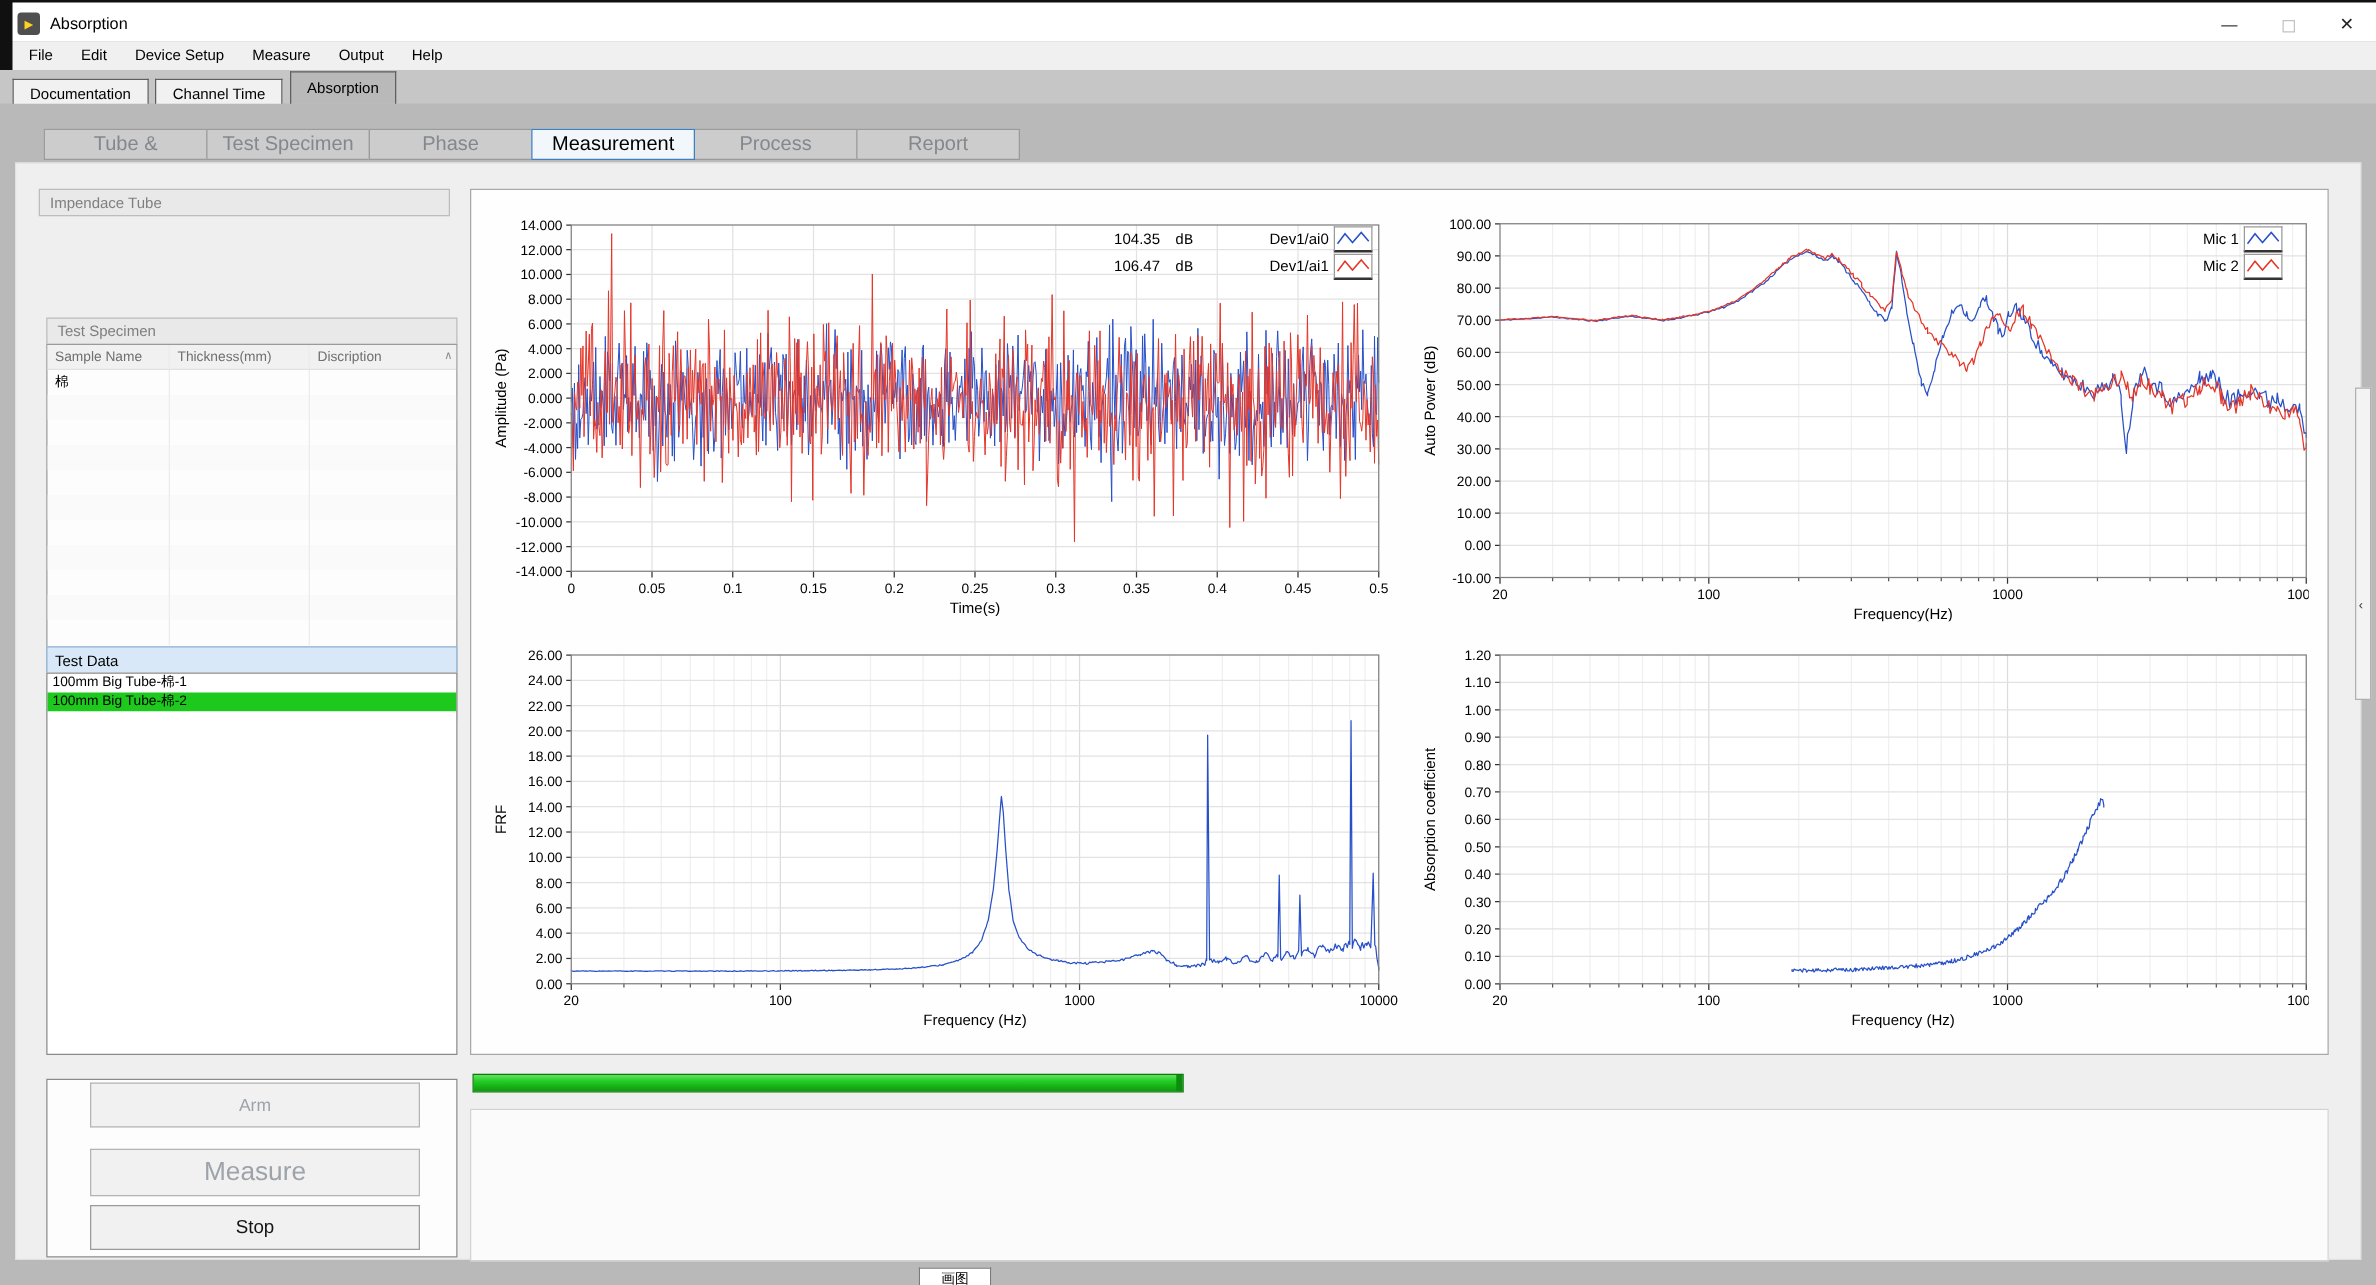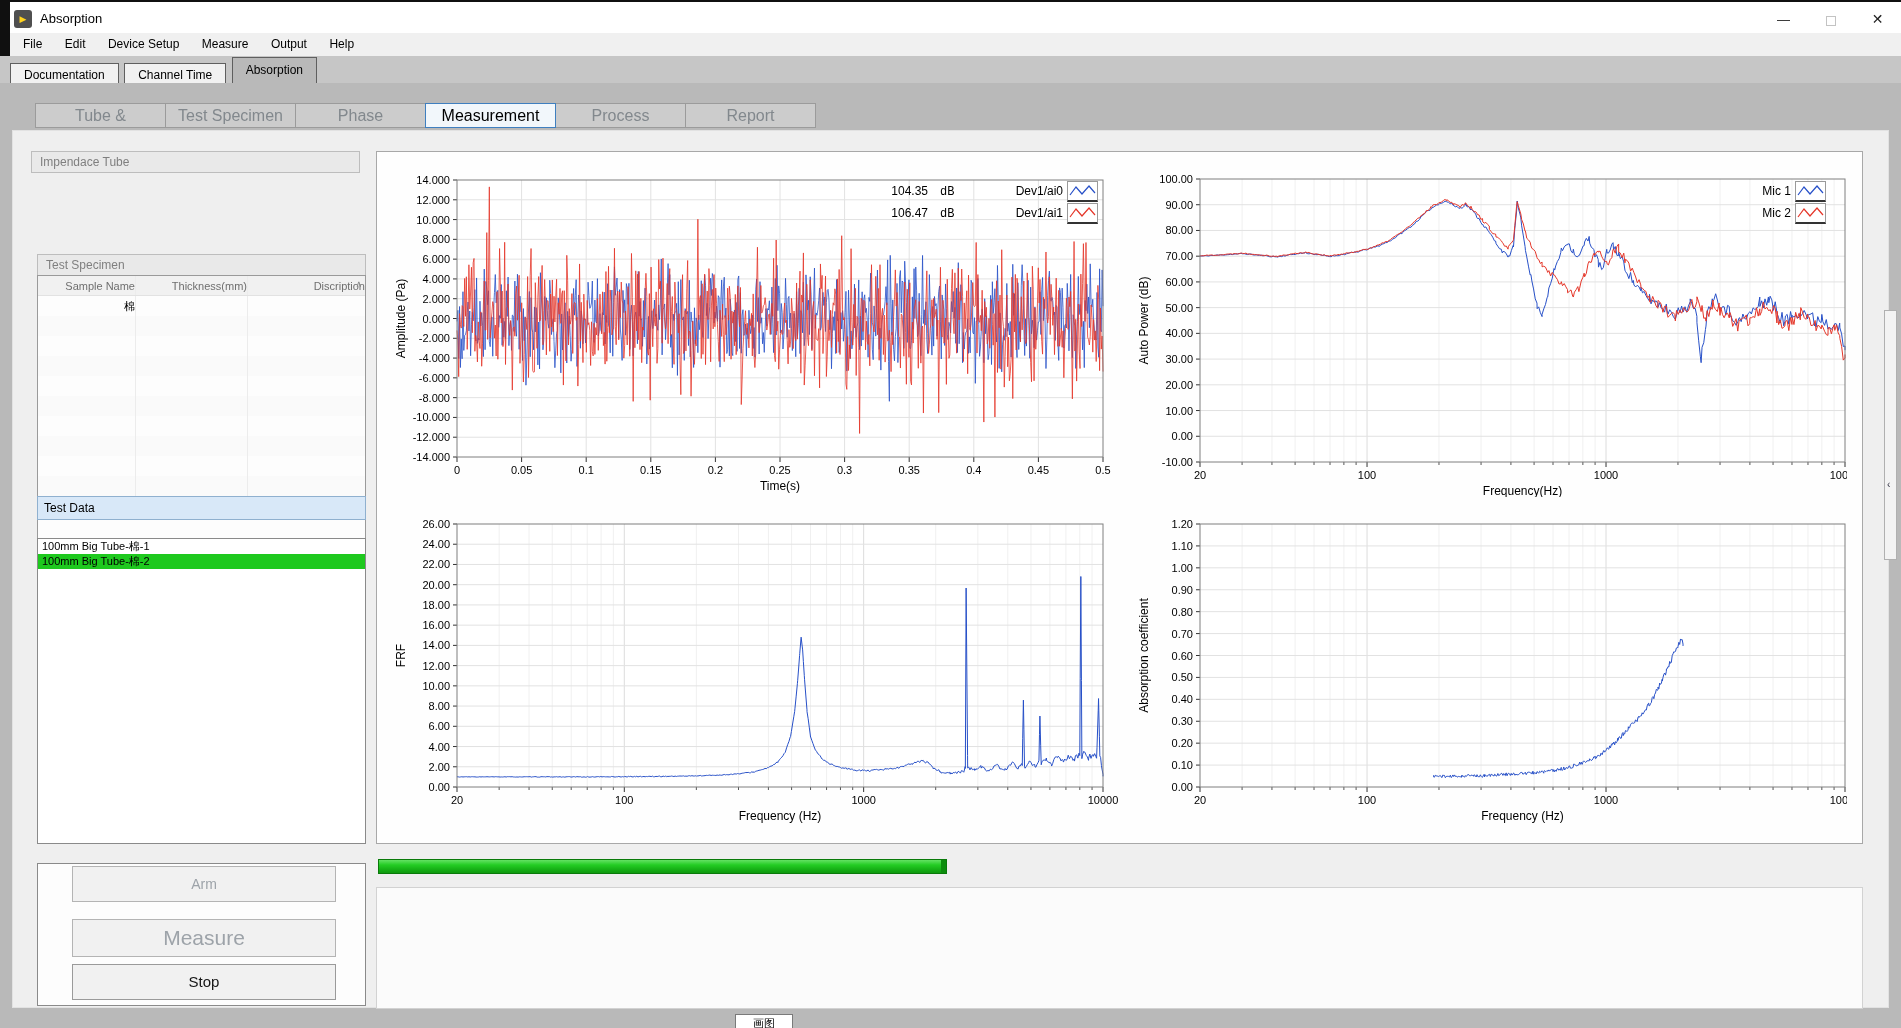--- a/index.html
+++ b/index.html
@@ -44,33 +44,33 @@
   .section-body { position:absolute; width:329px; background:#fdfdfd; border:1px solid #9a9a9a; }
 
   #sec1-head { left:18px; top:20px; }
   #sec1-body { left:24px; top:41px; height:85px; }
   #tube-dropdown { position:absolute; left:12px; top:22px; width:304px; height:30px; background:#f6f6f6; border:1px solid #b3b3b3; }
   #tube-dropdown .dd-value { position:absolute; left:10px; top:0; line-height:28px; font-size:12px; color:#8f8f8f; }
   #dd-button { position:absolute; right:0; top:0; width:24px; height:28px; background:linear-gradient(#fafafa,#dcdcdc); border-left:1px solid #b3b3b3; }
   #dd-arrow { position:absolute; left:6px; top:11px; width:0; height:0; border:5px solid transparent; border-top:6px solid #555; }
 
   #sec2-head { left:24px; top:123px; }
-  #sec2-body { left:24px; top:144px; height:302px;text-align:right; }
+  #sec2-body { left:24px; top:144px; height:302px; }
   #ts-table { position:relative; width:100%; height:100%; overflow:hidden; font-size:11px; }
   .ts-row { display:flex; height:20px; line-height:20px; }
   .ts-row.header { background:#f1f1f1; color:#6f6f6f; border-bottom:1px solid #e2e2e2; }
   .ts-c1 { width:98px; padding-left:6px; border-right:1px solid #ececec; }
   .ts-c2 { width:112px; padding-left:6px; border-right:1px solid #ececec; }
   .ts-c3 { flex:1; padding-left:6px; }
   .ts-row:not(.header):nth-child(even) { background:#fafafa; }
   .scroll-arrow { position:absolute; right:3px; font-size:9px; color:#8a8a8a; }
   #ts-up { top:3px; }
   #ts-down { bottom:2px; }
 
-  #td-head { position:absolute; left:24px; top:365px; width:329px; height:24px; line-height:22px; background:#d8e8f8;
+  #td-head { position:absolute; left:24px; top:386px; width:329px; height:24px; line-height:22px; background:#d8e8f8;
     border:1px solid #8fb0cf; font-size:12px; color:#000; padding-left:6px; }
   #td-list { position:absolute; left:24px; top:407px; width:329px; height:306px; background:#ffffff; border:1px solid #8a8a8a; font-size:11px; }
   .td-item { height:15px; line-height:15px; padding-left:4px; color:#000; white-space:nowrap; }
   .td-item.selected { background:#1ec91e; }
 
   #btn-box { position:absolute; left:24px; top:732px; width:329px; height:143px; background:#fdfdfd; border:1px solid #8a8a8a; }
   .action-btn { position:absolute; left:34px; width:264px; background:#f1f1f1; border:1px solid #b4b4b4; text-align:center; }
   #btn-arm { top:2px; height:36px; line-height:34px; font-size:14px; color:#9da3a9; }
   #btn-measure { top:55px; height:38px; line-height:36px; font-size:21px; color:#9da3a9; }
   #btn-stop { top:100px; height:36px; line-height:34px; font-size:15px; color:#151515; border-color:#9a9a9a; }

